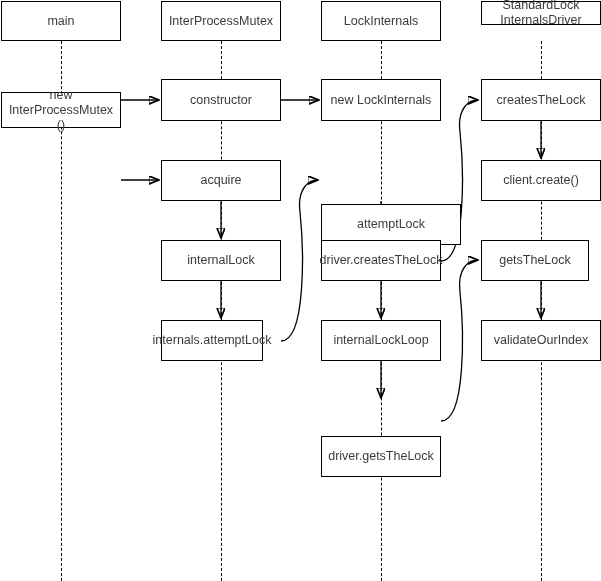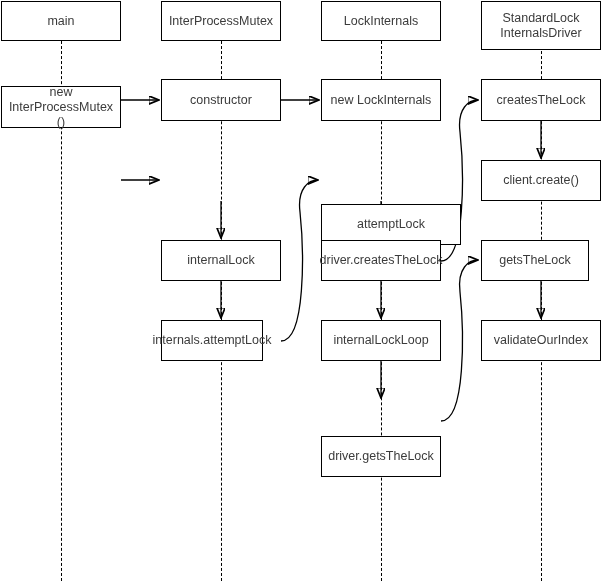--- a/index.html
+++ b/index.html
@@ -73,30 +73,31 @@
   </svg>
 
   <div class="lifeline" style="left:60.5px;top:41px;height:540px;"></div>
   <div class="lifeline" style="left:220.5px;top:41px;height:540px;"></div>
   <div class="lifeline" style="left:380.5px;top:41px;height:540px;"></div>
   <div class="lifeline" style="left:540.5px;top:41px;height:540px;"></div>
 
   <div class="node" style="left:1px;top:1px;width:120px;height:40px;">main</div>
   <div class="node" style="left:161px;top:1px;width:120px;height:40px;">InterProcessMutex</div>
   <div class="node" style="left:321px;top:1px;width:120px;height:40px;">LockInternals</div>
-  <div class="node" style="left:481px;top:1px;width:120px;height:49px;">StandardLock
+  <div class="node" style="left:481px;top:1px;width:120px;height:24px;">StandardLock
 InternalsDriver</div>
 
-  <div class="node" style="left:1px;top:86px;width:120px;height:42px;">new
+  <div class="node" style="left:1px;top:92px;width:120px;height:36px;">new
 InterProcessMutex
 ()</div>
   <div class="node" style="left:321px;top:79px;width:120px;height:42px;">new LockInternals</div>
   <div class="node" style="left:161px;top:79px;width:120px;height:42px;">constructor</div>
   <div class="node" style="left:481px;top:79px;width:120px;height:42px;">createsTheLock</div>
 
+  <div class="node" style="left:161px;top:160px;width:120px;height:41px;">acquire</div>
   <div class="node" style="left:321px;top:160px;width:140px;height:41px;margin-top:44px;">attemptLock</div>
   <div class="node" style="left:481px;top:160px;width:120px;height:41px;">client.create()</div>
 
   <div class="node" style="left:161px;top:240px;width:120px;height:41px;">internalLock</div>
   <div class="node" style="left:321px;top:240px;width:120px;height:41px;">driver.createsTheLock</div>
   <div class="node" style="left:481px;top:240px;width:108px;height:41px;">getsTheLock</div>
 
   <div class="node" style="left:161px;top:320px;width:102px;height:41px;">internals.attemptLock</div>
   <div class="node" style="left:321px;top:320px;width:120px;height:41px;">internalLockLoop</div>
   <div class="node" style="left:481px;top:320px;width:120px;height:41px;">validateOurIndex</div>

